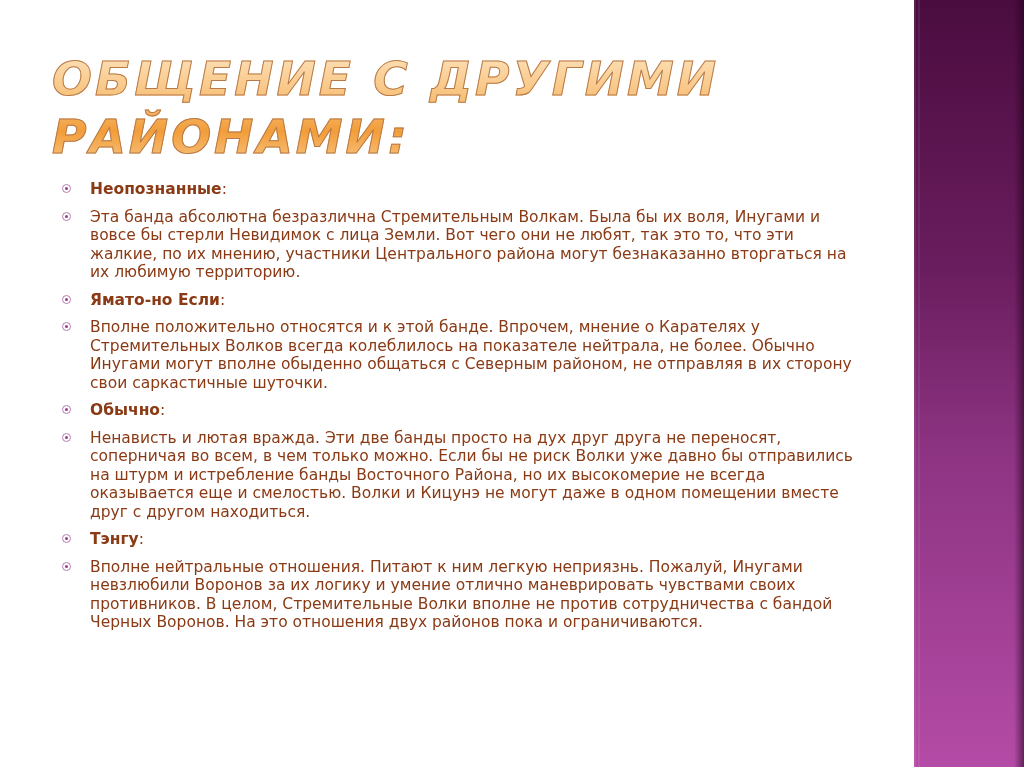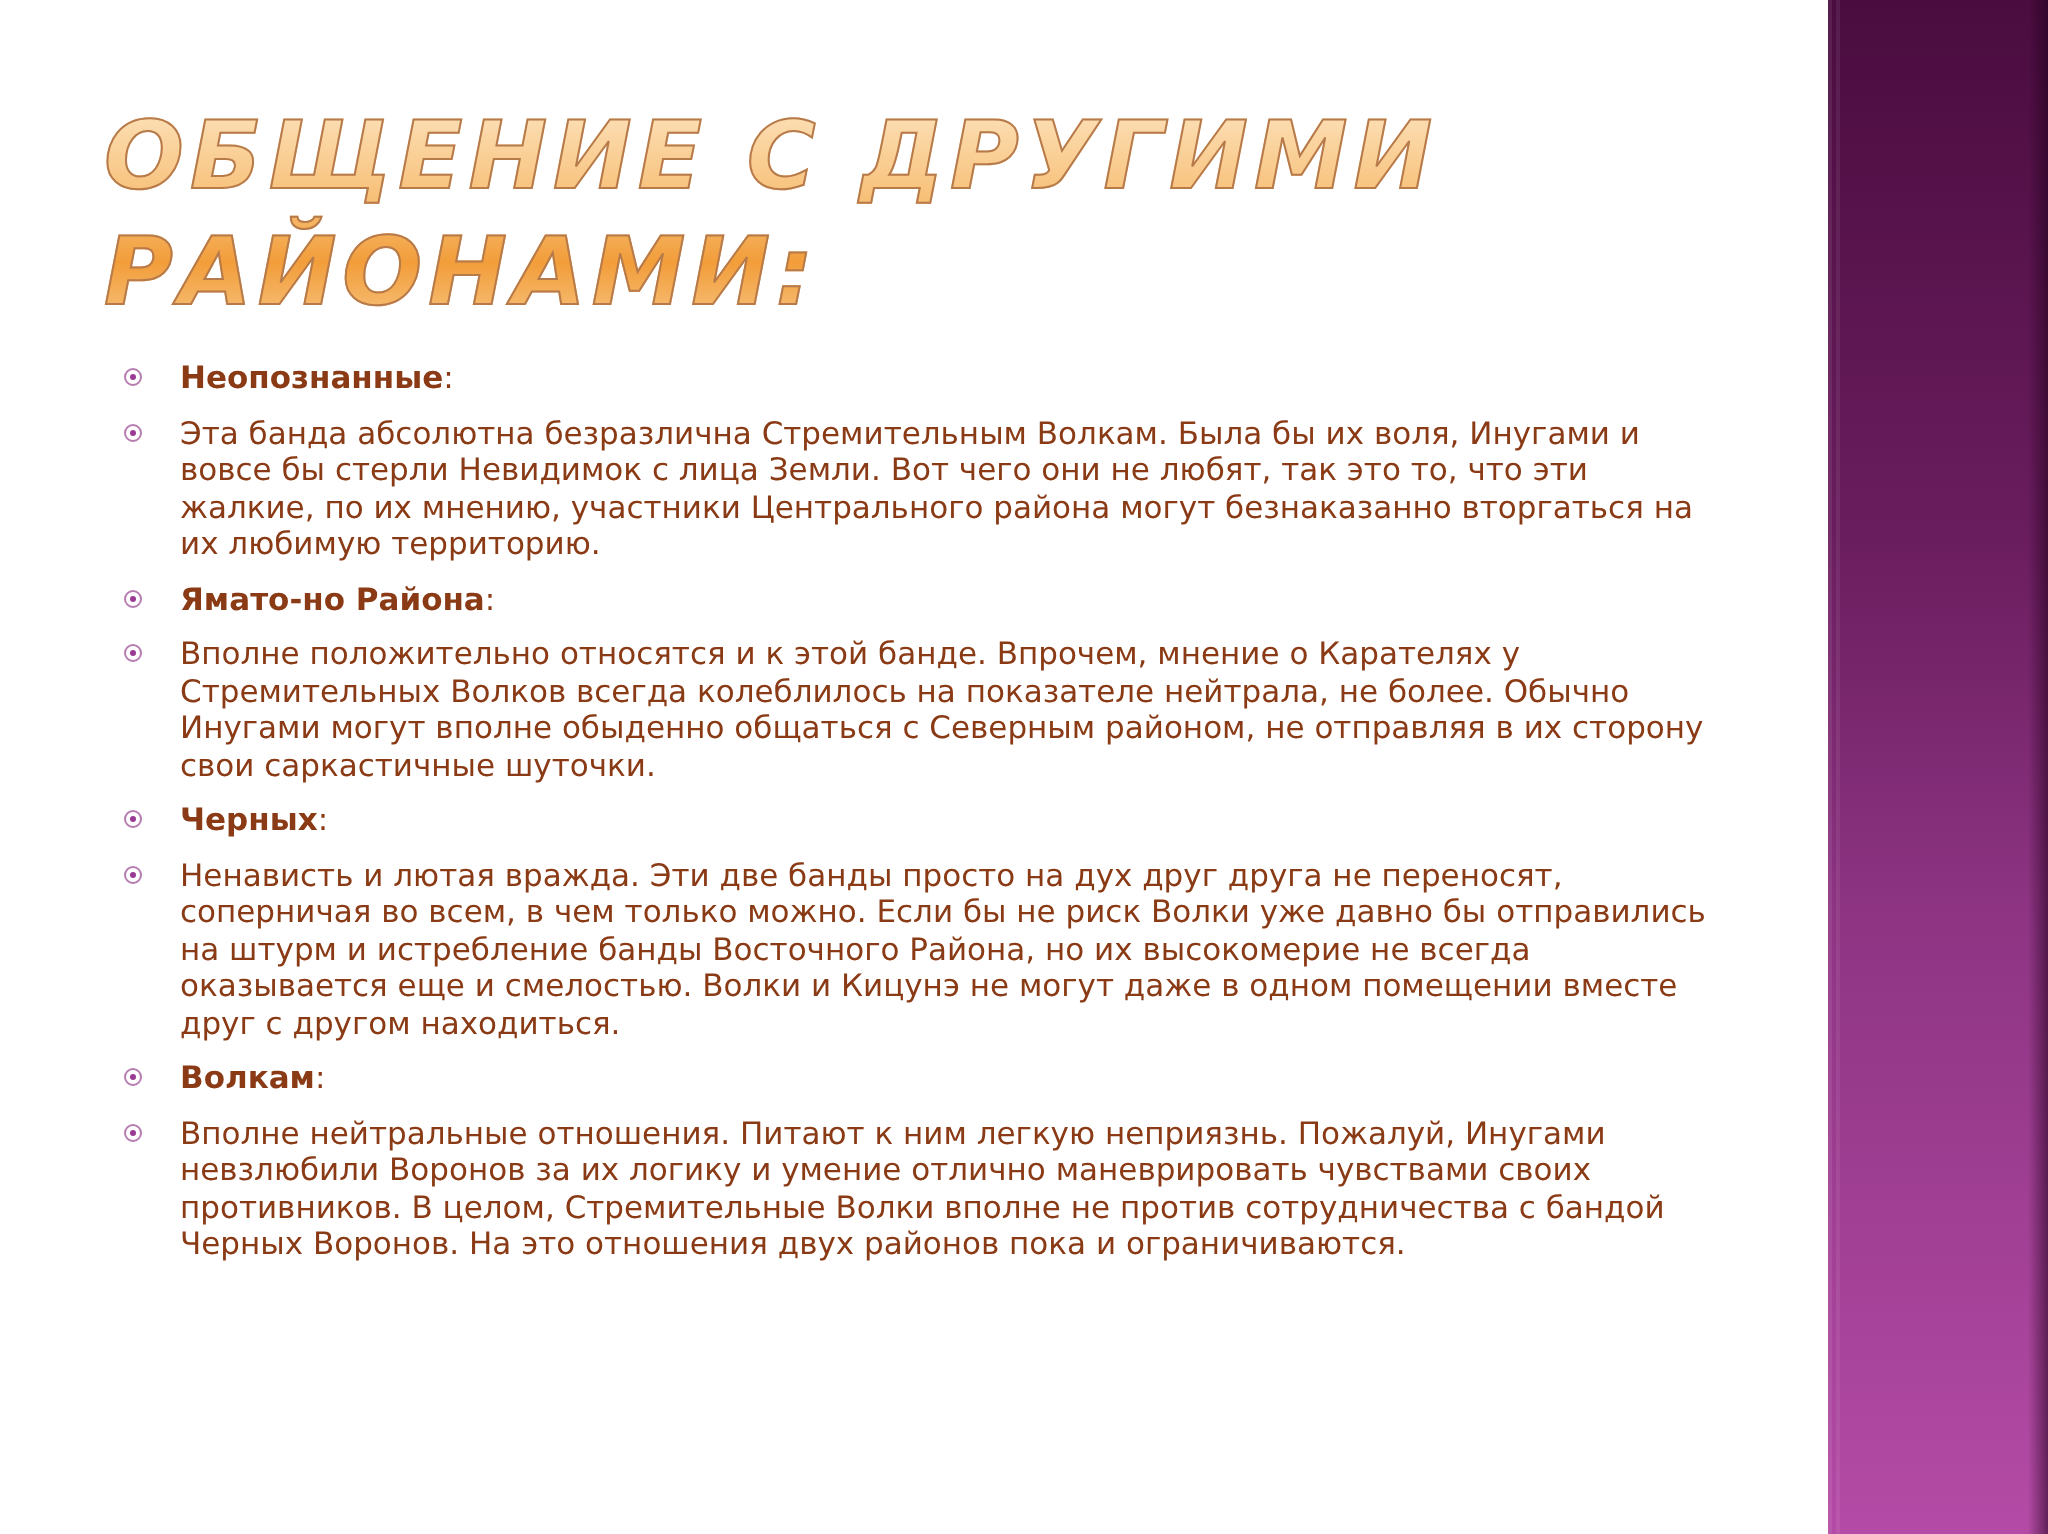--- a/index.html
+++ b/index.html
@@ -66,37 +66,37 @@
     <li class="heading-item">
       <span class="bullet"></span>
       <span>Неопознанные</span><span class="colon">:</span>
     </li>
     <li>
       <span class="bullet"></span>
       <span>Эта банда абсолютна безразлична Стремительным Волкам. Была бы их воля, Инугами и вовсе бы стерли Невидимок с лица Земли. Вот чего они не любят, так это то, что эти жалкие, по их мнению, участники Центрального района могут безнаказанно вторгаться на их любимую территорию.</span>
     </li>
     <li class="heading-item">
       <span class="bullet"></span>
-      <span>Ямато-но Района</span><span class="colon">:</span>
+      <span>Ямато-но Если</span><span class="colon">:</span>
     </li>
     <li>
       <span class="bullet"></span>
       <span>Вполне положительно относятся и к этой банде. Впрочем, мнение о Карателях у Стремительных Волков всегда колеблилось на показателе нейтрала, не более. Обычно Инугами могут вполне обыденно общаться с Северным районом, не отправляя в их сторону свои саркастичные шуточки.</span>
     </li>
     <li class="heading-item">
       <span class="bullet"></span>
-      <span>Черных</span><span class="colon">:</span>
+      <span>Обычно</span><span class="colon">:</span>
     </li>
     <li>
       <span class="bullet"></span>
       <span>Ненависть и лютая вражда. Эти две банды просто на дух друг друга не переносят, соперничая во всем, в чем только можно. Если бы не риск Волки уже давно бы отправились на штурм и истребление банды Восточного Района, но их высокомерие не всегда оказывается еще и смелостью. Волки и Кицунэ не могут даже в одном помещении вместе друг с другом находиться.</span>
     </li>
     <li class="heading-item">
       <span class="bullet"></span>
-      <span>Волкам</span><span class="colon">:</span>
+      <span>Тэнгу</span><span class="colon">:</span>
     </li>
     <li>
       <span class="bullet"></span>
       <span>Вполне нейтральные отношения. Питают к ним легкую неприязнь. Пожалуй, Инугами невзлюбили Воронов за их логику и умение отлично маневрировать чувствами своих противников. В целом, Стремительные Волки вполне не против сотрудничества с бандой Черных Воронов. На это отношения двух районов пока и ограничиваются.</span>
     </li>
   </ul>
 
   <div class="side-panel">
     <div class="edge-line"></div>
     <div class="right-shadow"></div>

